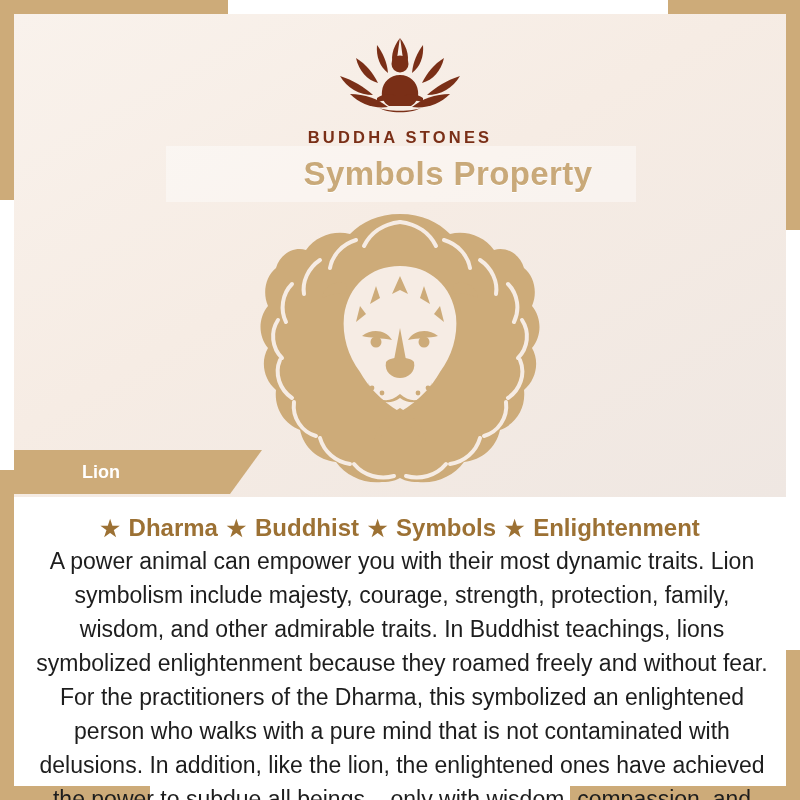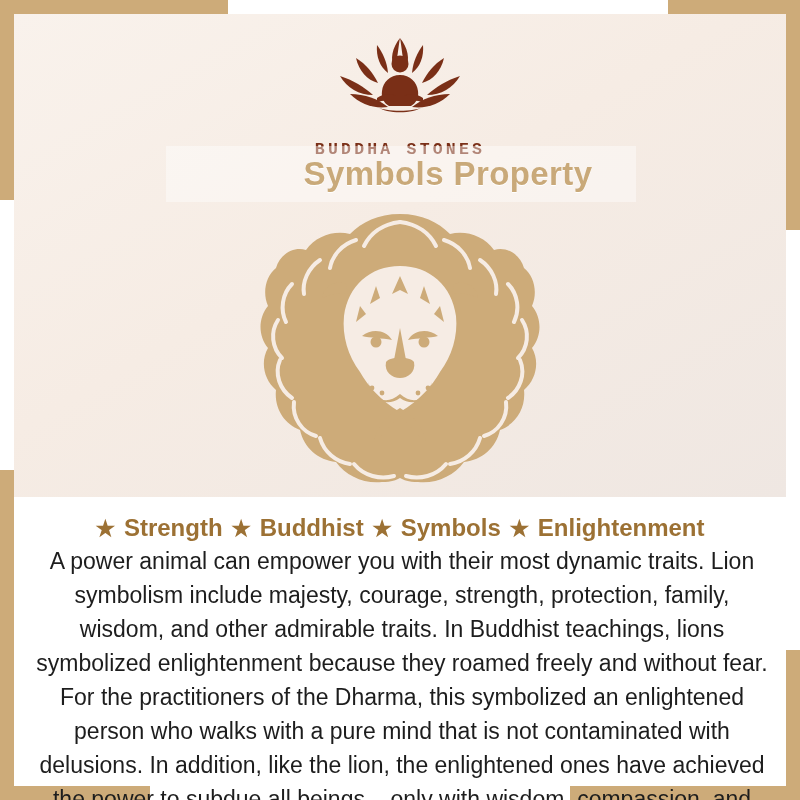--- a/index.html
+++ b/index.html
@@ -105,26 +105,26 @@
     position: absolute;
     left: 0; top: 14px;
     width: 772px;
     text-align: center;
   }
   .logo-mark {
     display: block;
     margin: 0 auto;
   }
   .brand-name {
-    margin-top: 16px;
+    margin-top: 4px;
     font-size: 16.5px;
     letter-spacing: 3.2px;
     font-weight: bold;
     color: #7a2f17;
-    font-family: Liberation Mono, monospace;
+    font-family: Liberation Sans, sans-serif;
   }
 
   
   .title-band {
     position: absolute;
     left: 152px; top: 132px;
     width: 470px; height: 56px;
     background: rgba(255,255,255,0.42);
   }
   .title-text {
@@ -324,26 +324,29 @@
 
           <circle cx="122" cy="178" r="2.4"></circle>
           <circle cx="132" cy="183" r="2.4"></circle>
           <circle cx="178" cy="178" r="2.4"></circle>
           <circle cx="168" cy="183" r="2.4"></circle>
 
           <path d="M150 198 C136 206 126 218 124 232 C134 224 142 214 150 206 C158 214 166 224 176 232 C174 218 164 206 150 198 Z"></path>
         </g>
       </svg>
 
+      <div class="label-ribbon">
+        <span>Lion</span>
+      </div>
 
     </div>
 
     <div class="traits">
       <span class="star">★</span>
-      <span class="word">Strength</span>
+      <span class="word">Dharma</span>
       <span class="star">★</span>
       <span class="word">Buddhist</span>
       <span class="star">★</span>
       <span class="word">Symbols</span>
       <span class="star">★</span>
       <span class="word">Enlightenment</span>
     </div>
 
     <div class="body-copy">A power animal can empower you with their most dynamic traits. Lion symbolism include majesty, courage, strength, protection, family, wisdom, and other admirable traits. In Buddhist teachings, lions symbolized enlightenment because they roamed freely and without fear. For the practitioners of the Dharma, this symbolized an enlightened person who walks with a pure mind that is not contaminated with delusions. In addition, like the lion, the enlightened ones have achieved the power to subdue all beings – only with wisdom, compassion, and love.</div>
 

